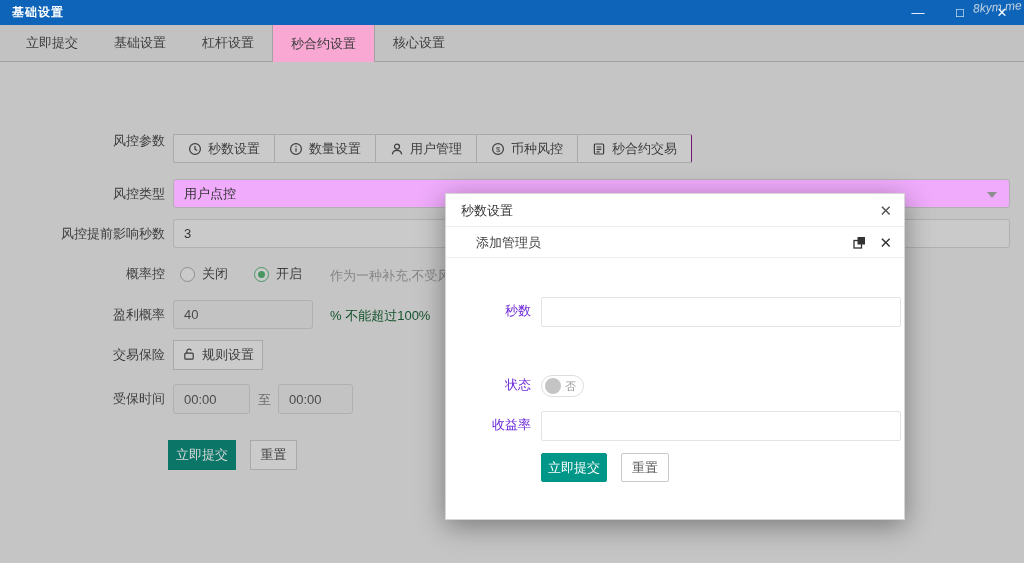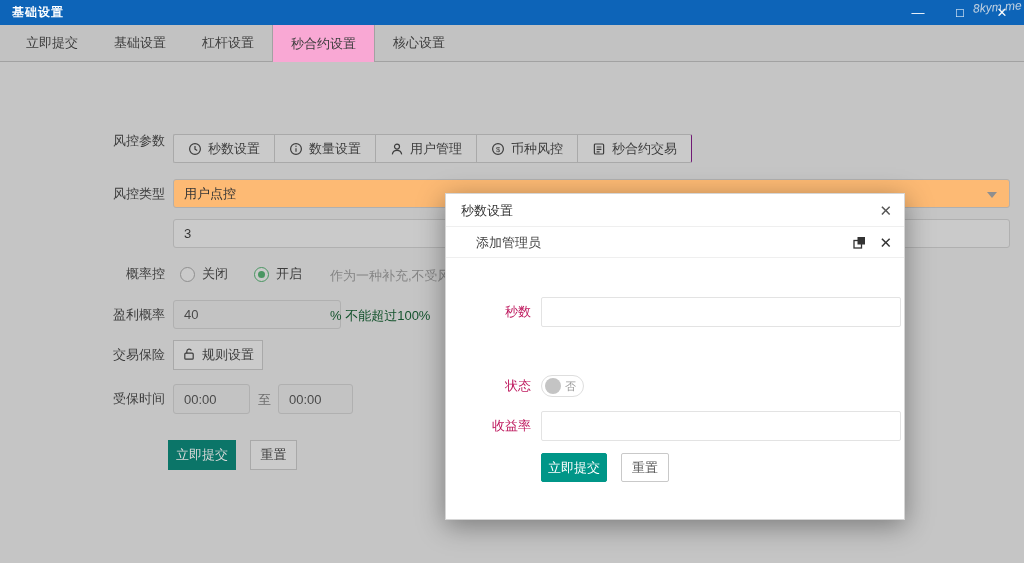--- a/index.html
+++ b/index.html
@@ -35,21 +35,21 @@
   .btn-group { position:absolute; left:173px; top:72px; display:flex; }
   .gbtn { height:29px; padding:0 14px; background:#cacaca; border:1px solid #a9a9a9;
     border-right:none; font-size:13px; color:#3d3d3d; display:flex; align-items:center;
     gap:6px; cursor:pointer; white-space:nowrap; }
   .gbtn:first-child { border-radius:2px 0 0 2px; }
   .gbtn:last-child  { border-right:1px solid #701a75; border-radius:0 2px 2px 0; }
   .gbtn svg { display:block; }
 
   
   .pg-select { position:absolute; left:173px; width:837px; height:29px;
-    background:#fdba74; border:1px solid #b0b0b0; border-radius:3px;
+    background:#f0abfc; border:1px solid #b0b0b0; border-radius:3px;
     font-size:13px; color:#353535; line-height:27px; padding:0 10px; cursor:pointer; }
   .caret { position:absolute; right:12px; top:12px; width:0; height:0;
     border-left:5px solid transparent; border-right:5px solid transparent;
     border-top:6px solid #8f8f8f; }
   .pg-input { position:absolute; height:29px; background:#cacaca;
     border:1px solid #b0b0b0; border-radius:3px; font-size:13px; color:#353535;
     padding:0 10px; font-family:inherit; }
   .pg-input.dim { background:#c3c3c3; color:#4a4a4a; }
 
   
@@ -76,21 +76,21 @@
   .m-head { height:33px; line-height:33px; padding:0 15px; font-size:13px;
     color:#333; border-bottom:1px solid #efefef; position:relative; }
   .m-close { position:absolute; right:12px; top:0; font-size:15px; color:#555;
     cursor:pointer; line-height:33px; }
   .m-sub { height:31px; line-height:31px; padding:0 30px; font-size:13px;
     color:#444; border-bottom:1px solid #efefef; position:relative; }
   .m-ico-wrap { position:absolute; right:12px; top:0; height:31px; display:flex;
     align-items:center; gap:13px; }
   .m-ico { cursor:pointer; color:#333; display:flex; align-items:center; }
   .m-label { position:absolute; left:0; width:85px; text-align:right;
-    font-size:13px; color:#be185d; }
+    font-size:13px; color:#6d28d9;font-family:Liberation Mono, monospace; }
   .m-input { position:absolute; left:95px; width:360px; height:30px;
     border:1px solid #e3e3e3; border-radius:2px; padding:0 8px; font-size:13px;
     color:#333; font-family:inherit; outline:none; }
   .m-body { position:relative; height:263px; }
   .switch { position:absolute; left:95px; top:117px; width:43px; height:22px;
     border:1px solid #dedede; border-radius:12px; background:#fff; cursor:pointer;
     display:flex; align-items:center; }
   .switch .knob { width:16px; height:16px; border-radius:50%; background:#c4c4c4;
     margin-left:3px; }
   .switch .sw-txt { font-size:11px; color:#9a9a9a; margin-left:4px; }
@@ -175,37 +175,38 @@
         <span>秒合约交易</span>
       </button>
     </div>
 
     <span class="row-label" style="top:117px;line-height:29px;">风控类型</span>
     <div class="pg-select" style="top:117px;">
       <span>用户点控</span>
       <span class="caret"></span>
     </div>
 
+    <span class="row-label" style="top:157px;line-height:29px;">风控提前影响秒数</span>
     <input class="pg-input" style="left: 173px; top: 157px; width: 837px;" value="3">
 
     <span class="row-label" style="top:203px;line-height:17px;">概率控</span>
     <div class="radio-row">
       <span class="radio">
         <span class="circ"></span>
         <span>关闭</span>
       </span>
       <span class="radio checked">
         <span class="circ"></span>
         <span>开启</span>
       </span>
     </div>
     <span class="hint" style="left:330px;top:205px;">作为一种补充,不受风控总</span>
 
     <span class="row-label" style="top:238px;line-height:29px;">盈利概率</span>
-    <input class="pg-input dim" style="left: 173px; top: 238px; width: 168px;" value="40">
+    <input class="pg-input dim" style="left: 173px; top: 238px; width: 140px;" value="40">
     <span class="hint" style="left:330px;top:245px;color:#14532d;">% 不能超过100%</span>
 
     <span class="row-label" style="top:278px;line-height:30px;">交易保险</span>
     <button class="pg-btn" style="left:173px;top:278px;width:90px;">
       <span>
         <svg width="14" height="14" viewBox="0 0 14 14" fill="none" stroke="currentColor" stroke-width="1.2">
             <rect x="2.8" y="6.2" width="8.4" height="6" rx="1"></rect>
             <path d="M4.8 6.2V4.4a2.4 2.4 0 0 1 4.6-.9"></path>
           </svg>
       </span>

